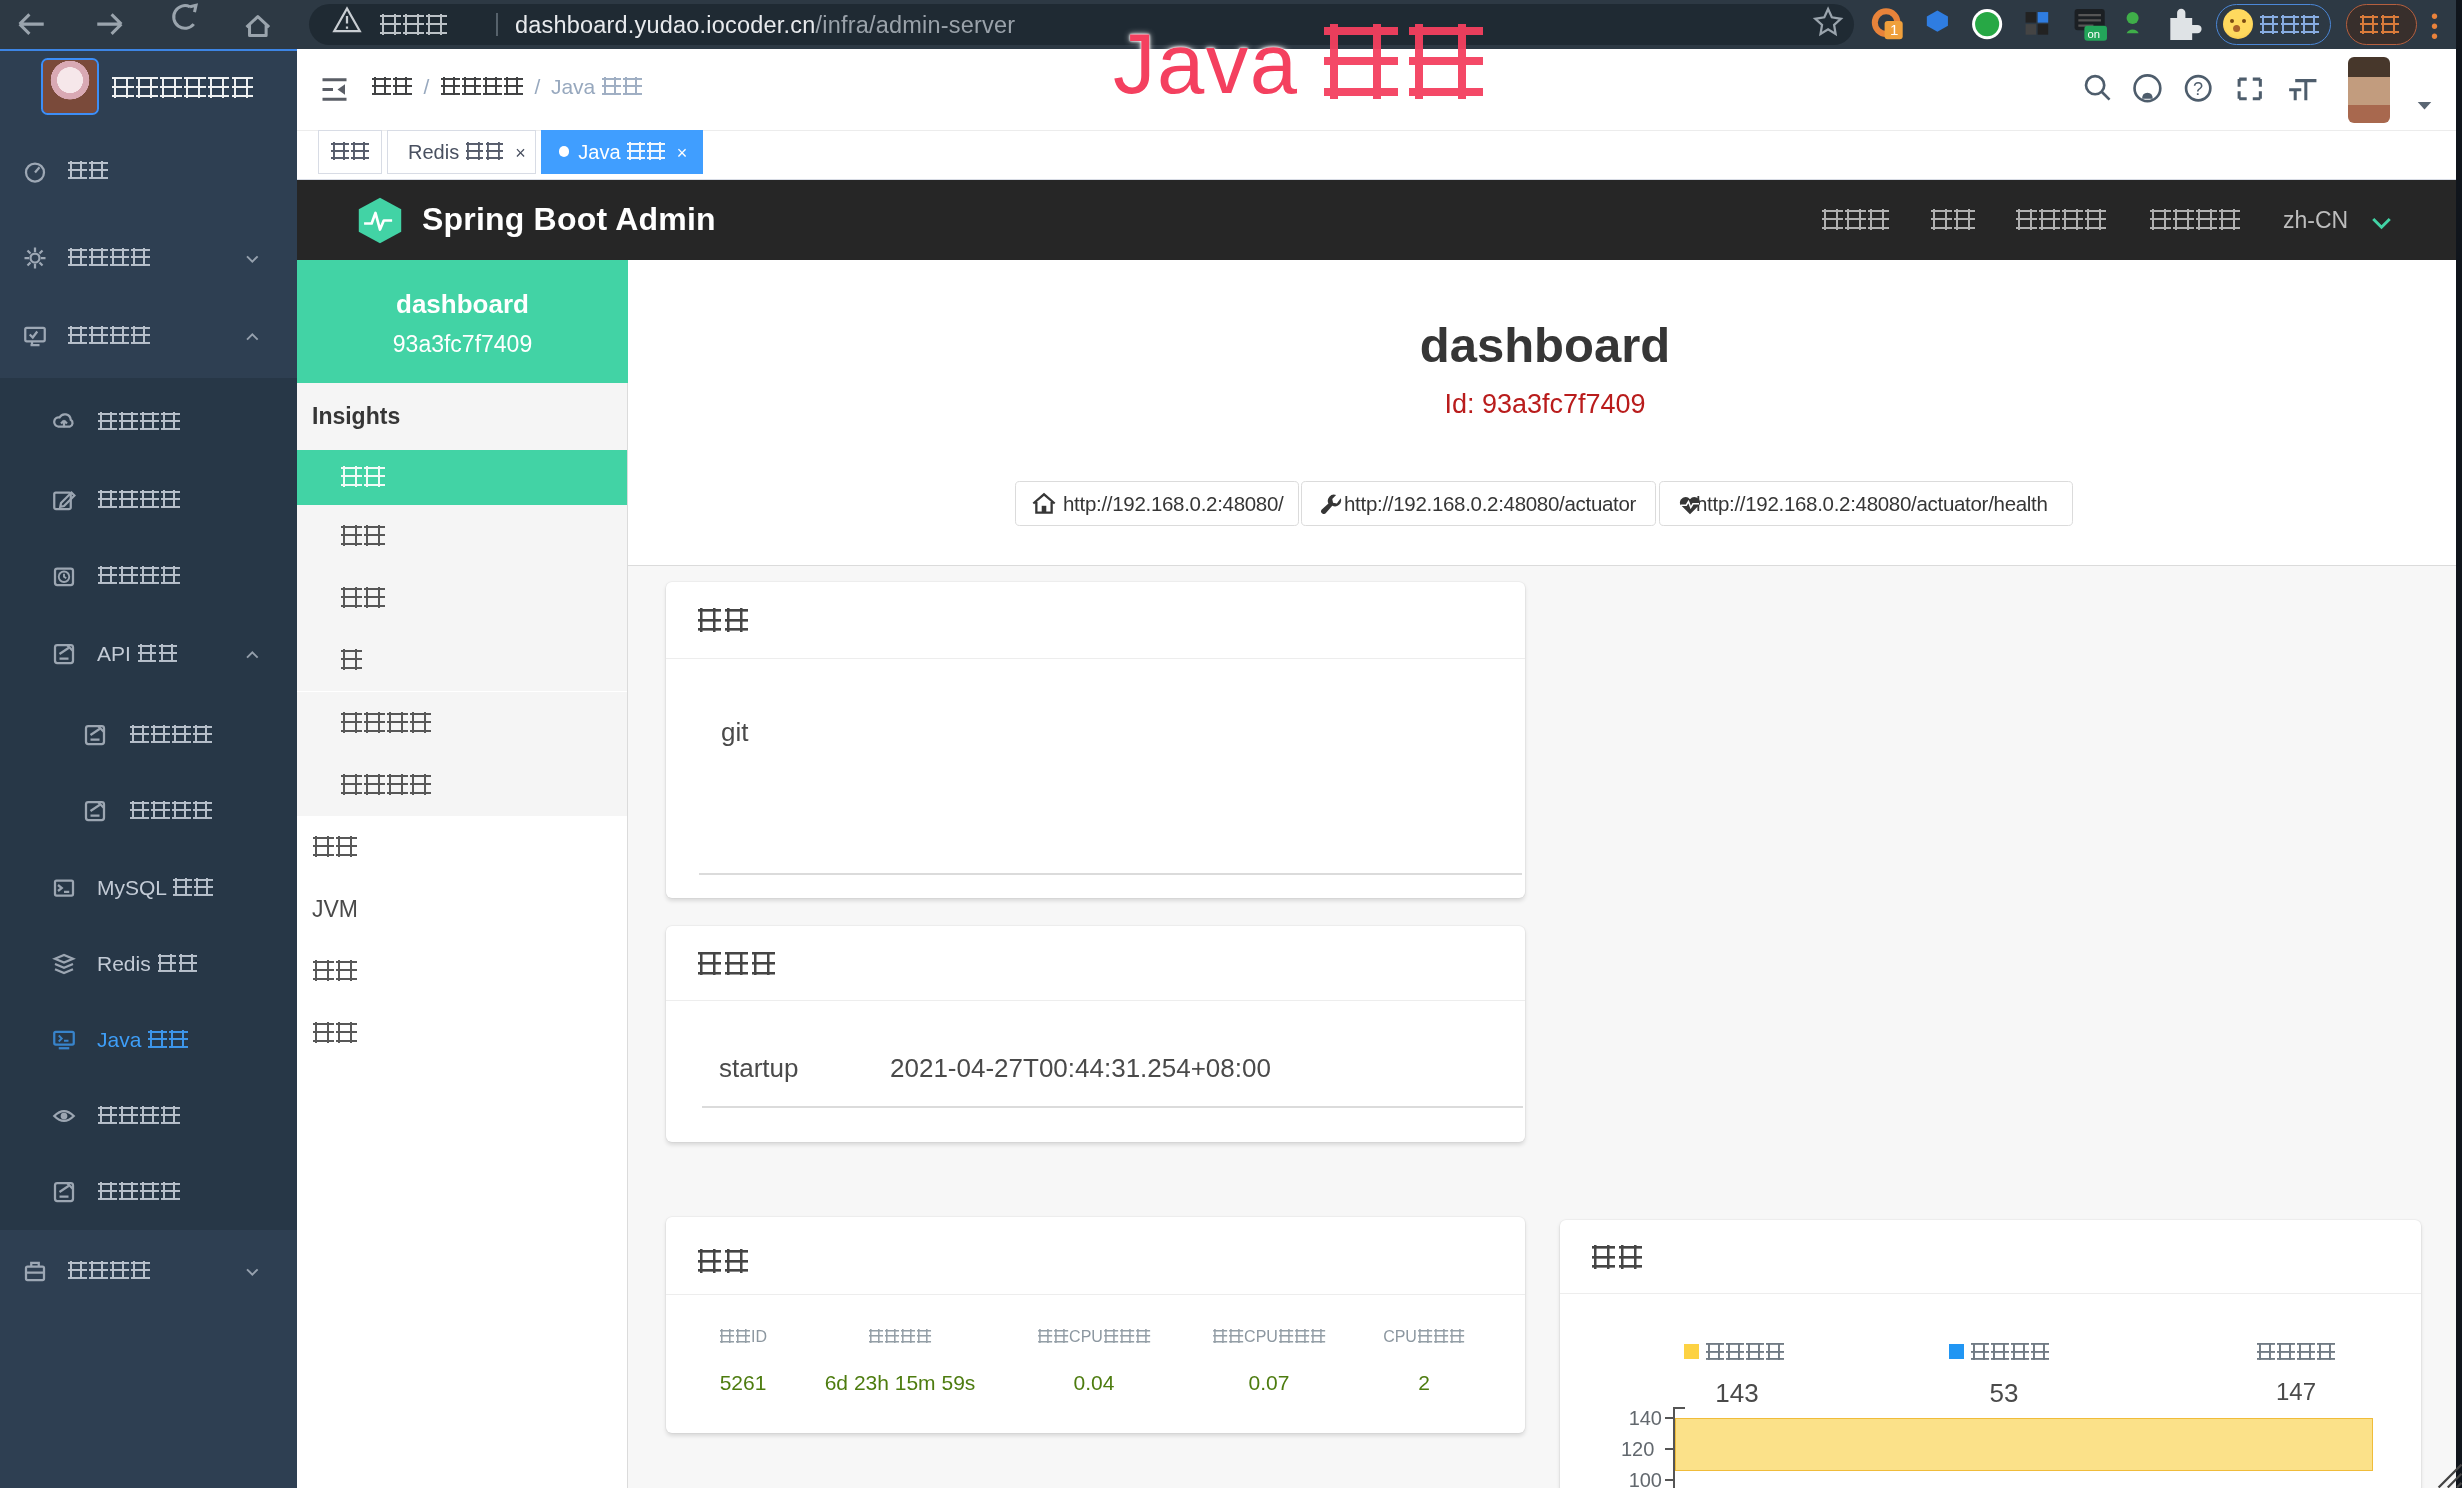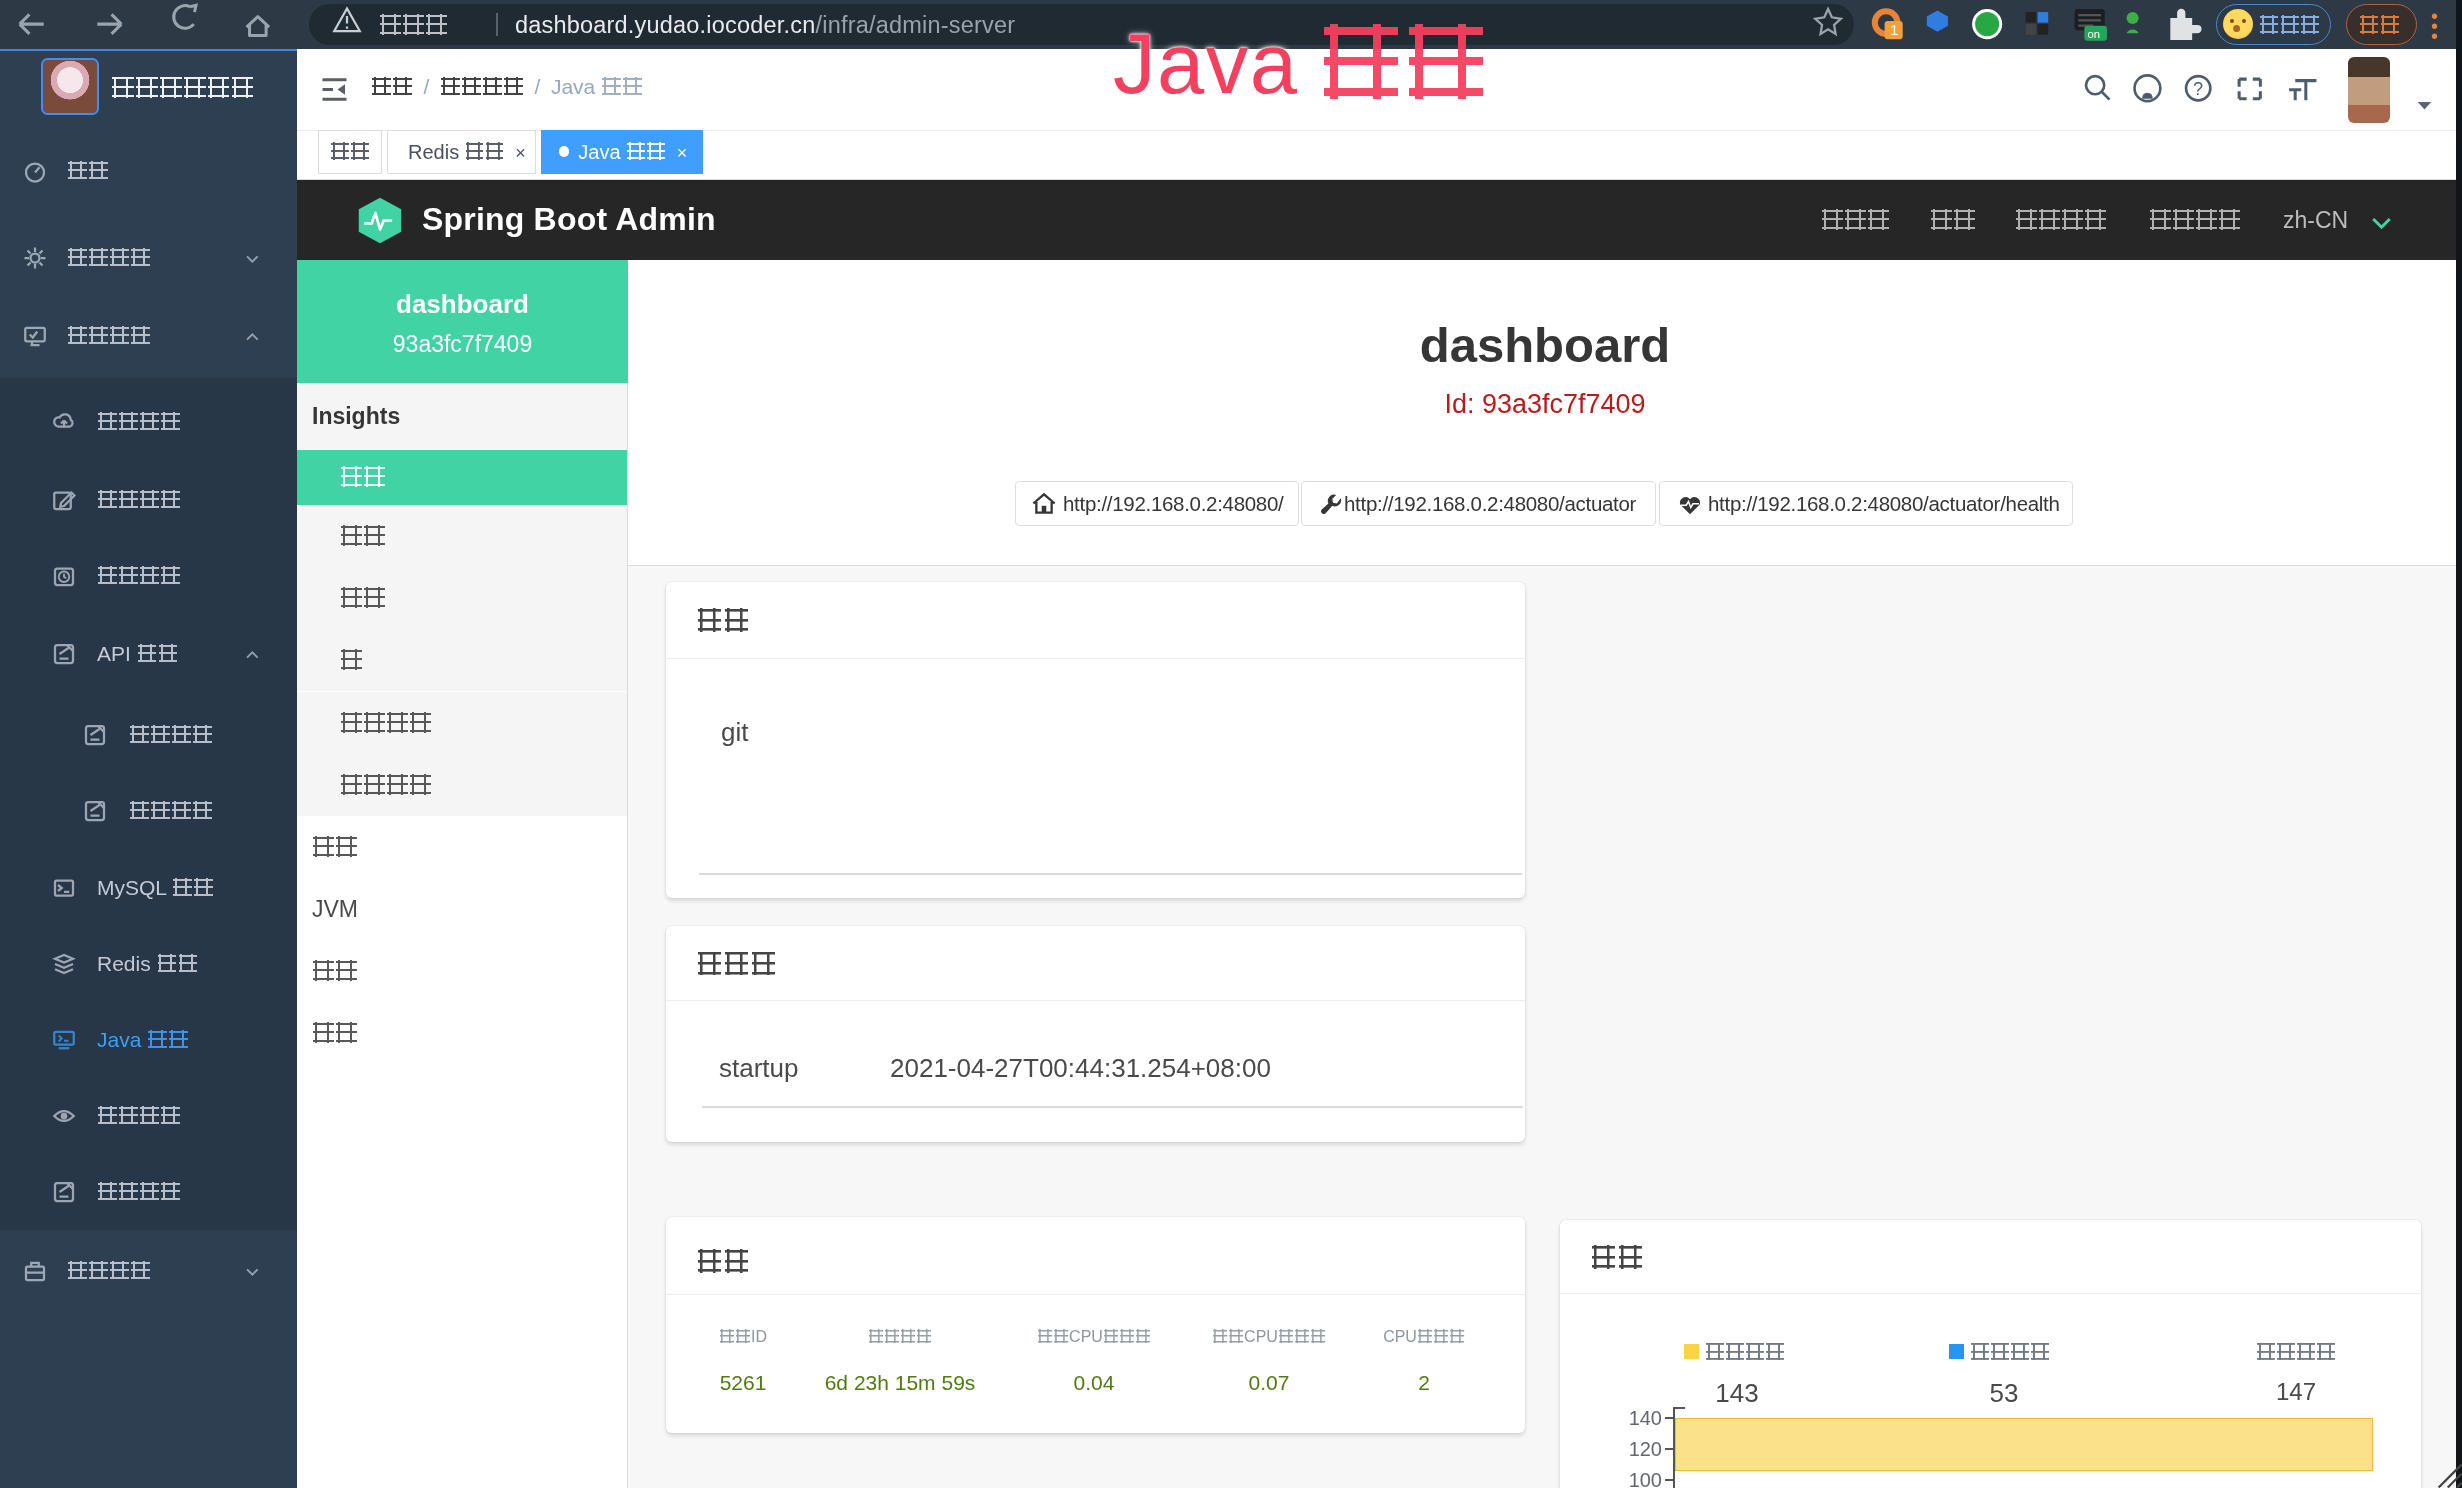--- a/index.html
+++ b/index.html
@@ -342,21 +342,21 @@
     </svg>
 <div class="ubtn" style="left:387px;width:284px;padding-left:47px">http://192.168.0.2:48080/</div>
 <svg class="abs" style="left:692px;top:232px" width="23" height="23" viewBox="0 0 30 30">
       <path d="M27 8 a8 8 0 0 1 -11 10 l-8 9 a3.5 3.5 0 0 1 -6 -4 l9 -8 a8 8 0 0 1 10 -11 l-5 5 1 5 5 1 Z" fill="#363636"></path>
     </svg>
 <div class="ubtn" style="left:673px;width:355px;padding-left:42px">http://192.168.0.2:48080/actuator</div>
 <svg class="abs" style="left:1050px;top:234px" width="24" height="21" viewBox="0 0 32 28">
       <path d="M16 27 L3 14 a7.5 7.5 0 0 1 13 -7 a7.5 7.5 0 0 1 13 7 Z" fill="#363636"></path>
       <path d="M4 15 h7 l3 -5 3 8 3 -5 h8" stroke="#fff" stroke-width="2" fill="none"></path>
     </svg>
-<div class="ubtn" style="left:1031px;width:414px;padding-left:48px">http://192.168.0.2:48080/actuator/health</div>
+<div class="ubtn" style="left:1031px;width:414px;padding-left:36px">http://192.168.0.2:48080/actuator/health</div>
 </div>
 <div id="cbody" class="abs">
 <div class="card" style="left:38px;top:16px;width:859px;height:316px">
       <div class="ttl" style="top:24px"><i class="c"></i><i class="c"></i></div>
       <div class="dvd" style="top:76px"></div>
       <div class="abs" style="left:55px;top:135px"><span class="lbl">git</span></div>
       <div class="rule" style="left:33px;top:291px;width:823px"></div>
     </div>
 <div class="card" style="left:38px;top:360px;width:859px;height:216px">
       <div class="ttl" style="top:23.5px"><i class="c"></i><i class="c"></i><i class="c"></i></div>
@@ -382,21 +382,21 @@
 <div class="card" style="left:932px;top:654px;width:861px;height:273px;overflow:hidden">
       <div class="ttl" style="top:23px"><i class="c"></i><i class="c"></i></div>
       <div class="dvd" style="top:73px"></div>
       <div class="abs" style="left:124px;top:121px;font-size:20px;color:#66707a"><span style="display:inline-block;width:15px;height:15px;background:#fdd243;margin-right:6px"></span><i class="c"></i><i class="c"></i><i class="c"></i><i class="c"></i></div>
       <div class="abs" style="left:389px;top:121px;font-size:20px;color:#66707a"><span style="display:inline-block;width:15px;height:15px;background:#2196f3;margin-right:6px"></span><i class="c"></i><i class="c"></i><i class="c"></i><i class="c"></i></div>
       <div class="abs" style="left:696px;top:121px;font-size:20px;color:#66707a"><i class="c"></i><i class="c"></i><i class="c"></i><i class="c"></i></div>
       <div class="abs" style="left:124px;top:158px;width:106px;text-align:center;font-size:26px;color:#4a4a4a">143</div>
       <div class="abs" style="left:410px;top:158px;width:68px;text-align:center;font-size:26px;color:#4a4a4a">53</div>
       <div class="abs" style="left:683px;top:158px;width:106px;text-align:center;font-size:24px;color:#4a4a4a">147</div>
       <div class="abs" style="left:61px;top:187px;width:41px;text-align:right;font-size:20px;color:#62686e">140</div>
-      <div class="abs" style="left:61px;top:218px;width:41px;text-align:right;font-size:20px;color:#62686e">120</div>
+      <div class="abs" style="left:61px;top:218px;width:41px;text-align:left;font-size:20px;color:#62686e">120</div>
       <div class="abs" style="left:61px;top:249px;width:41px;text-align:right;font-size:20px;color:#62686e">100</div>
       <div class="abs" style="left:113px;top:187px;width:1.5px;height:152px;background:#555"></div>
       <div class="abs" style="left:105px;top:197px;width:8.3px;height:1.5px;background:#555"></div>
       <div class="abs" style="left:105px;top:228px;width:8.3px;height:1.5px;background:#555"></div>
       <div class="abs" style="left:105px;top:259px;width:8.3px;height:1.5px;background:#555"></div>
       <div class="abs" style="left:113px;top:187px;width:12px;height:1.5px;background:#555"></div>
       <div class="abs" style="left:115px;top:198px;width:698px;height:53px;background:#fbe189;border:1.5px solid #f0bc3a"></div>
     </div>
 </div>
 <div id="anno" class="abs">Java<span style="margin-left:20px"><i class="c"></i><i class="c"></i></span></div>

